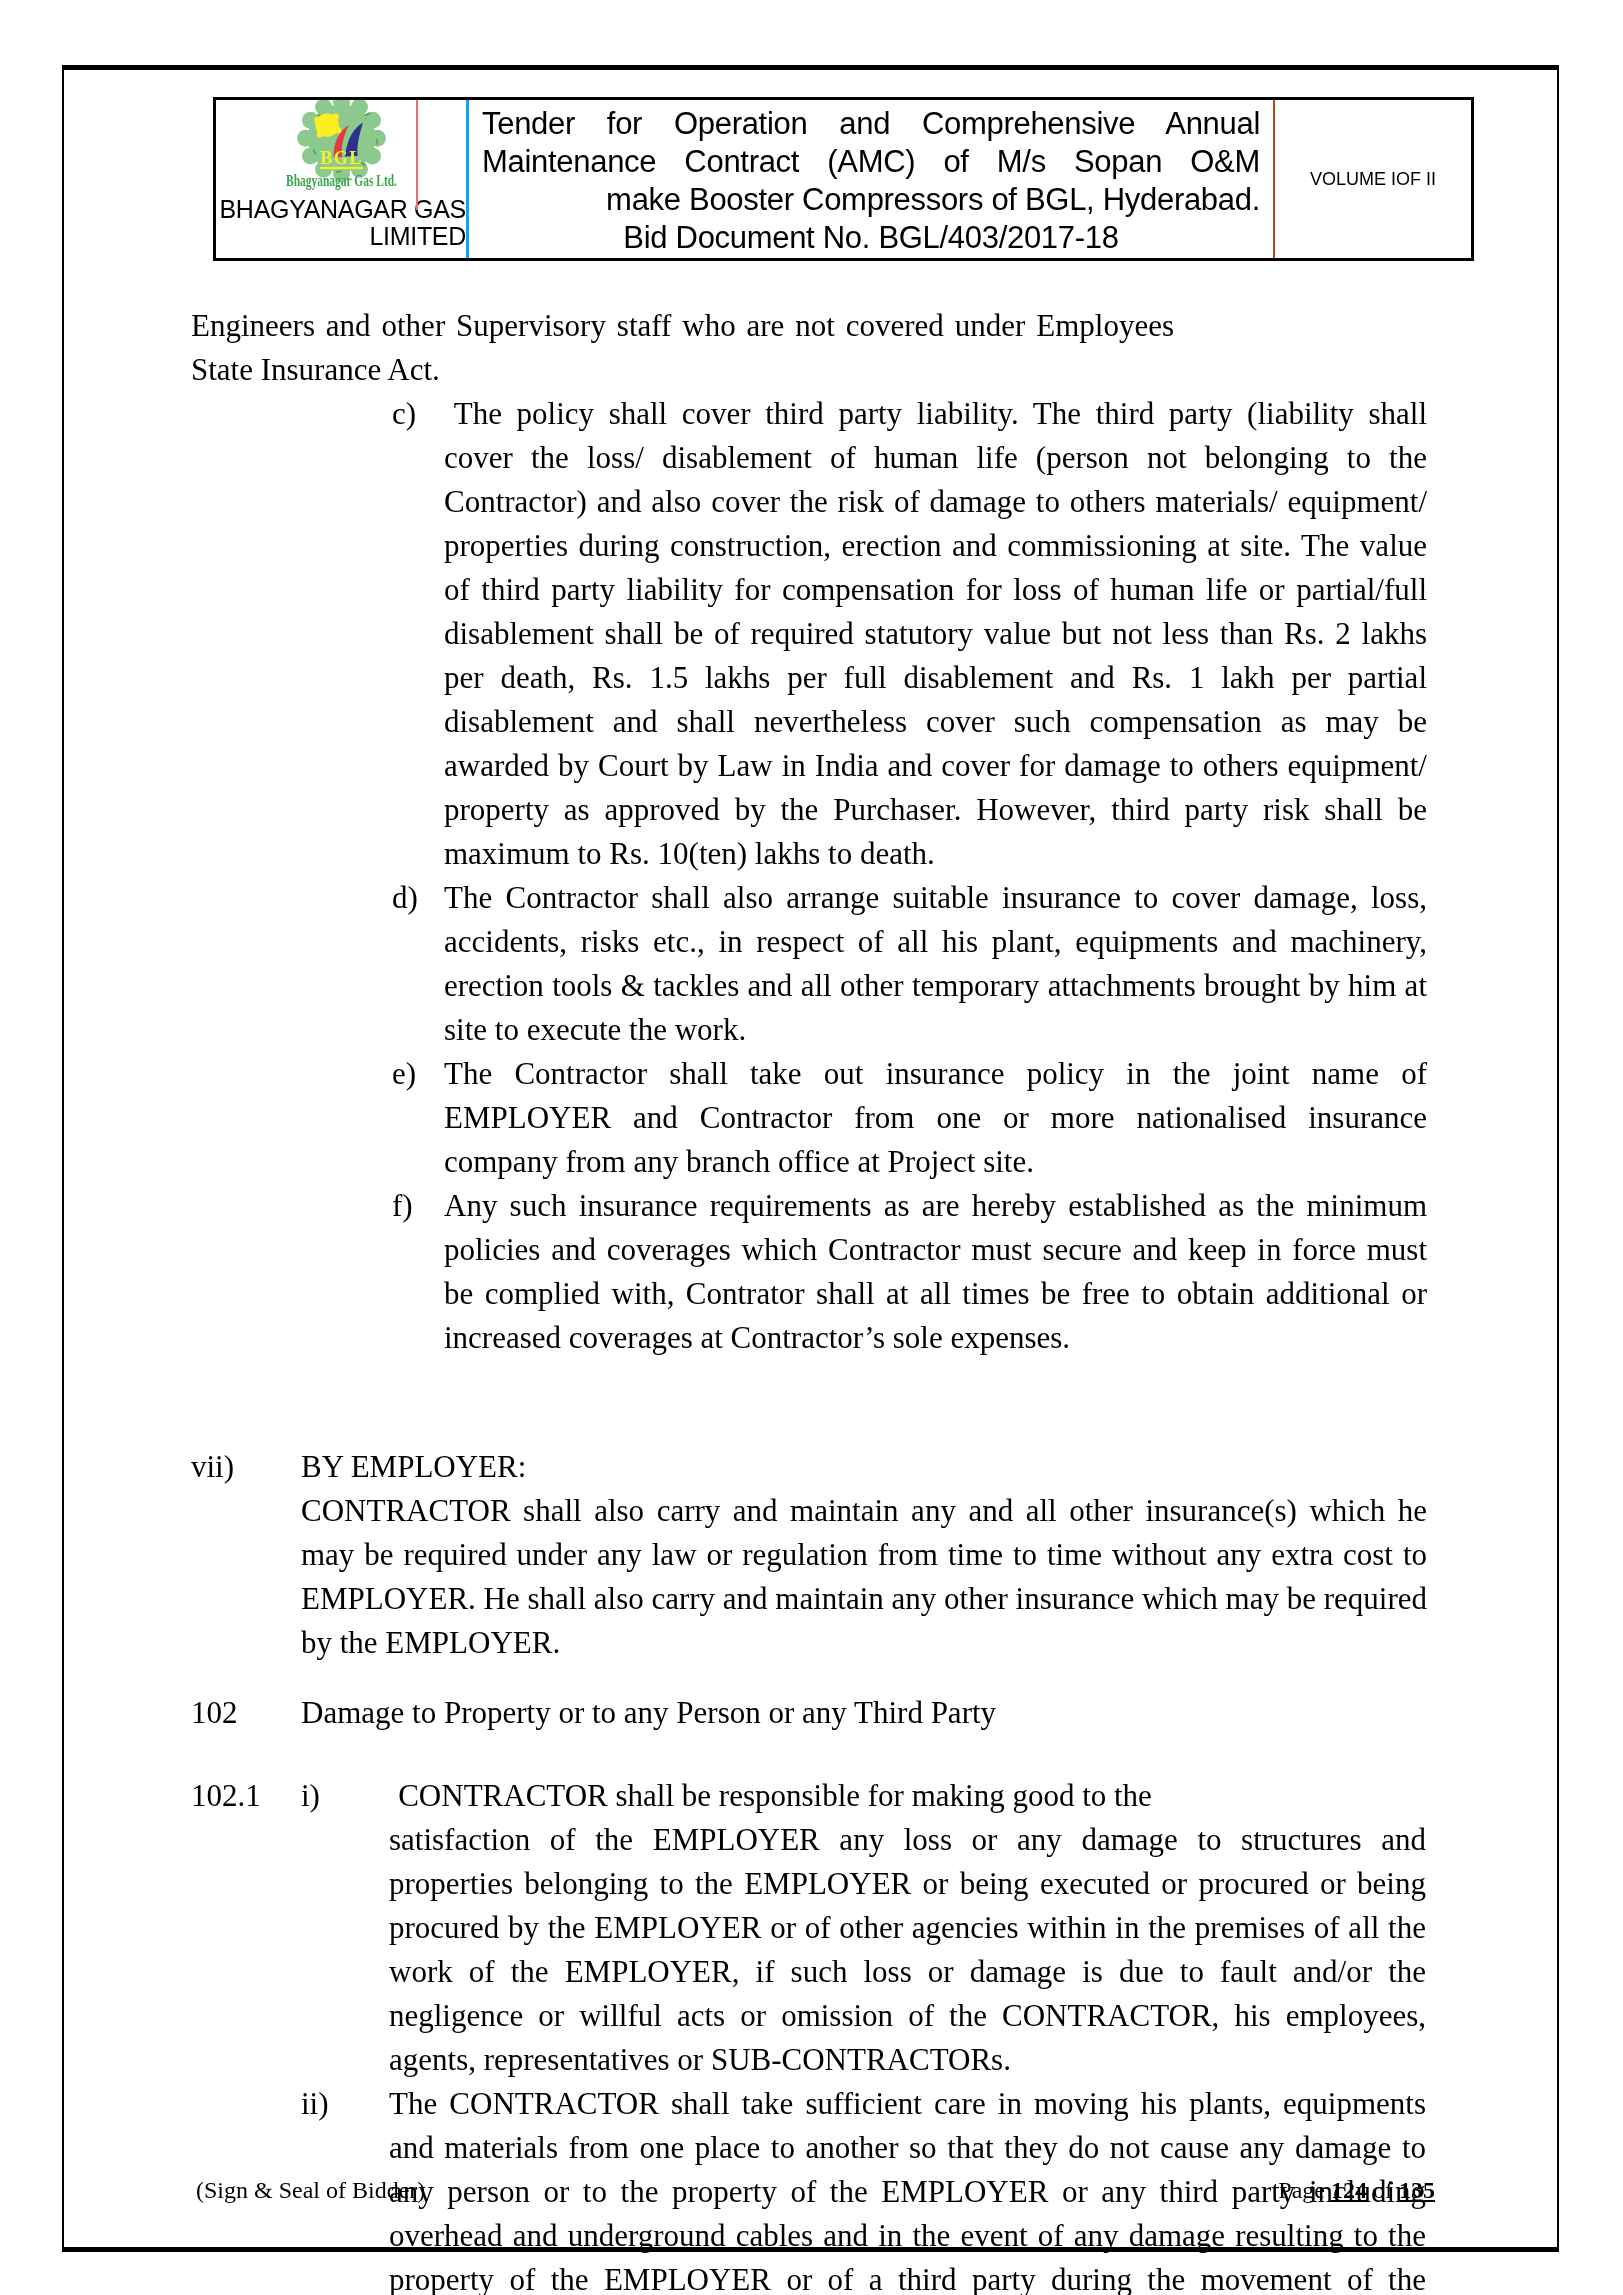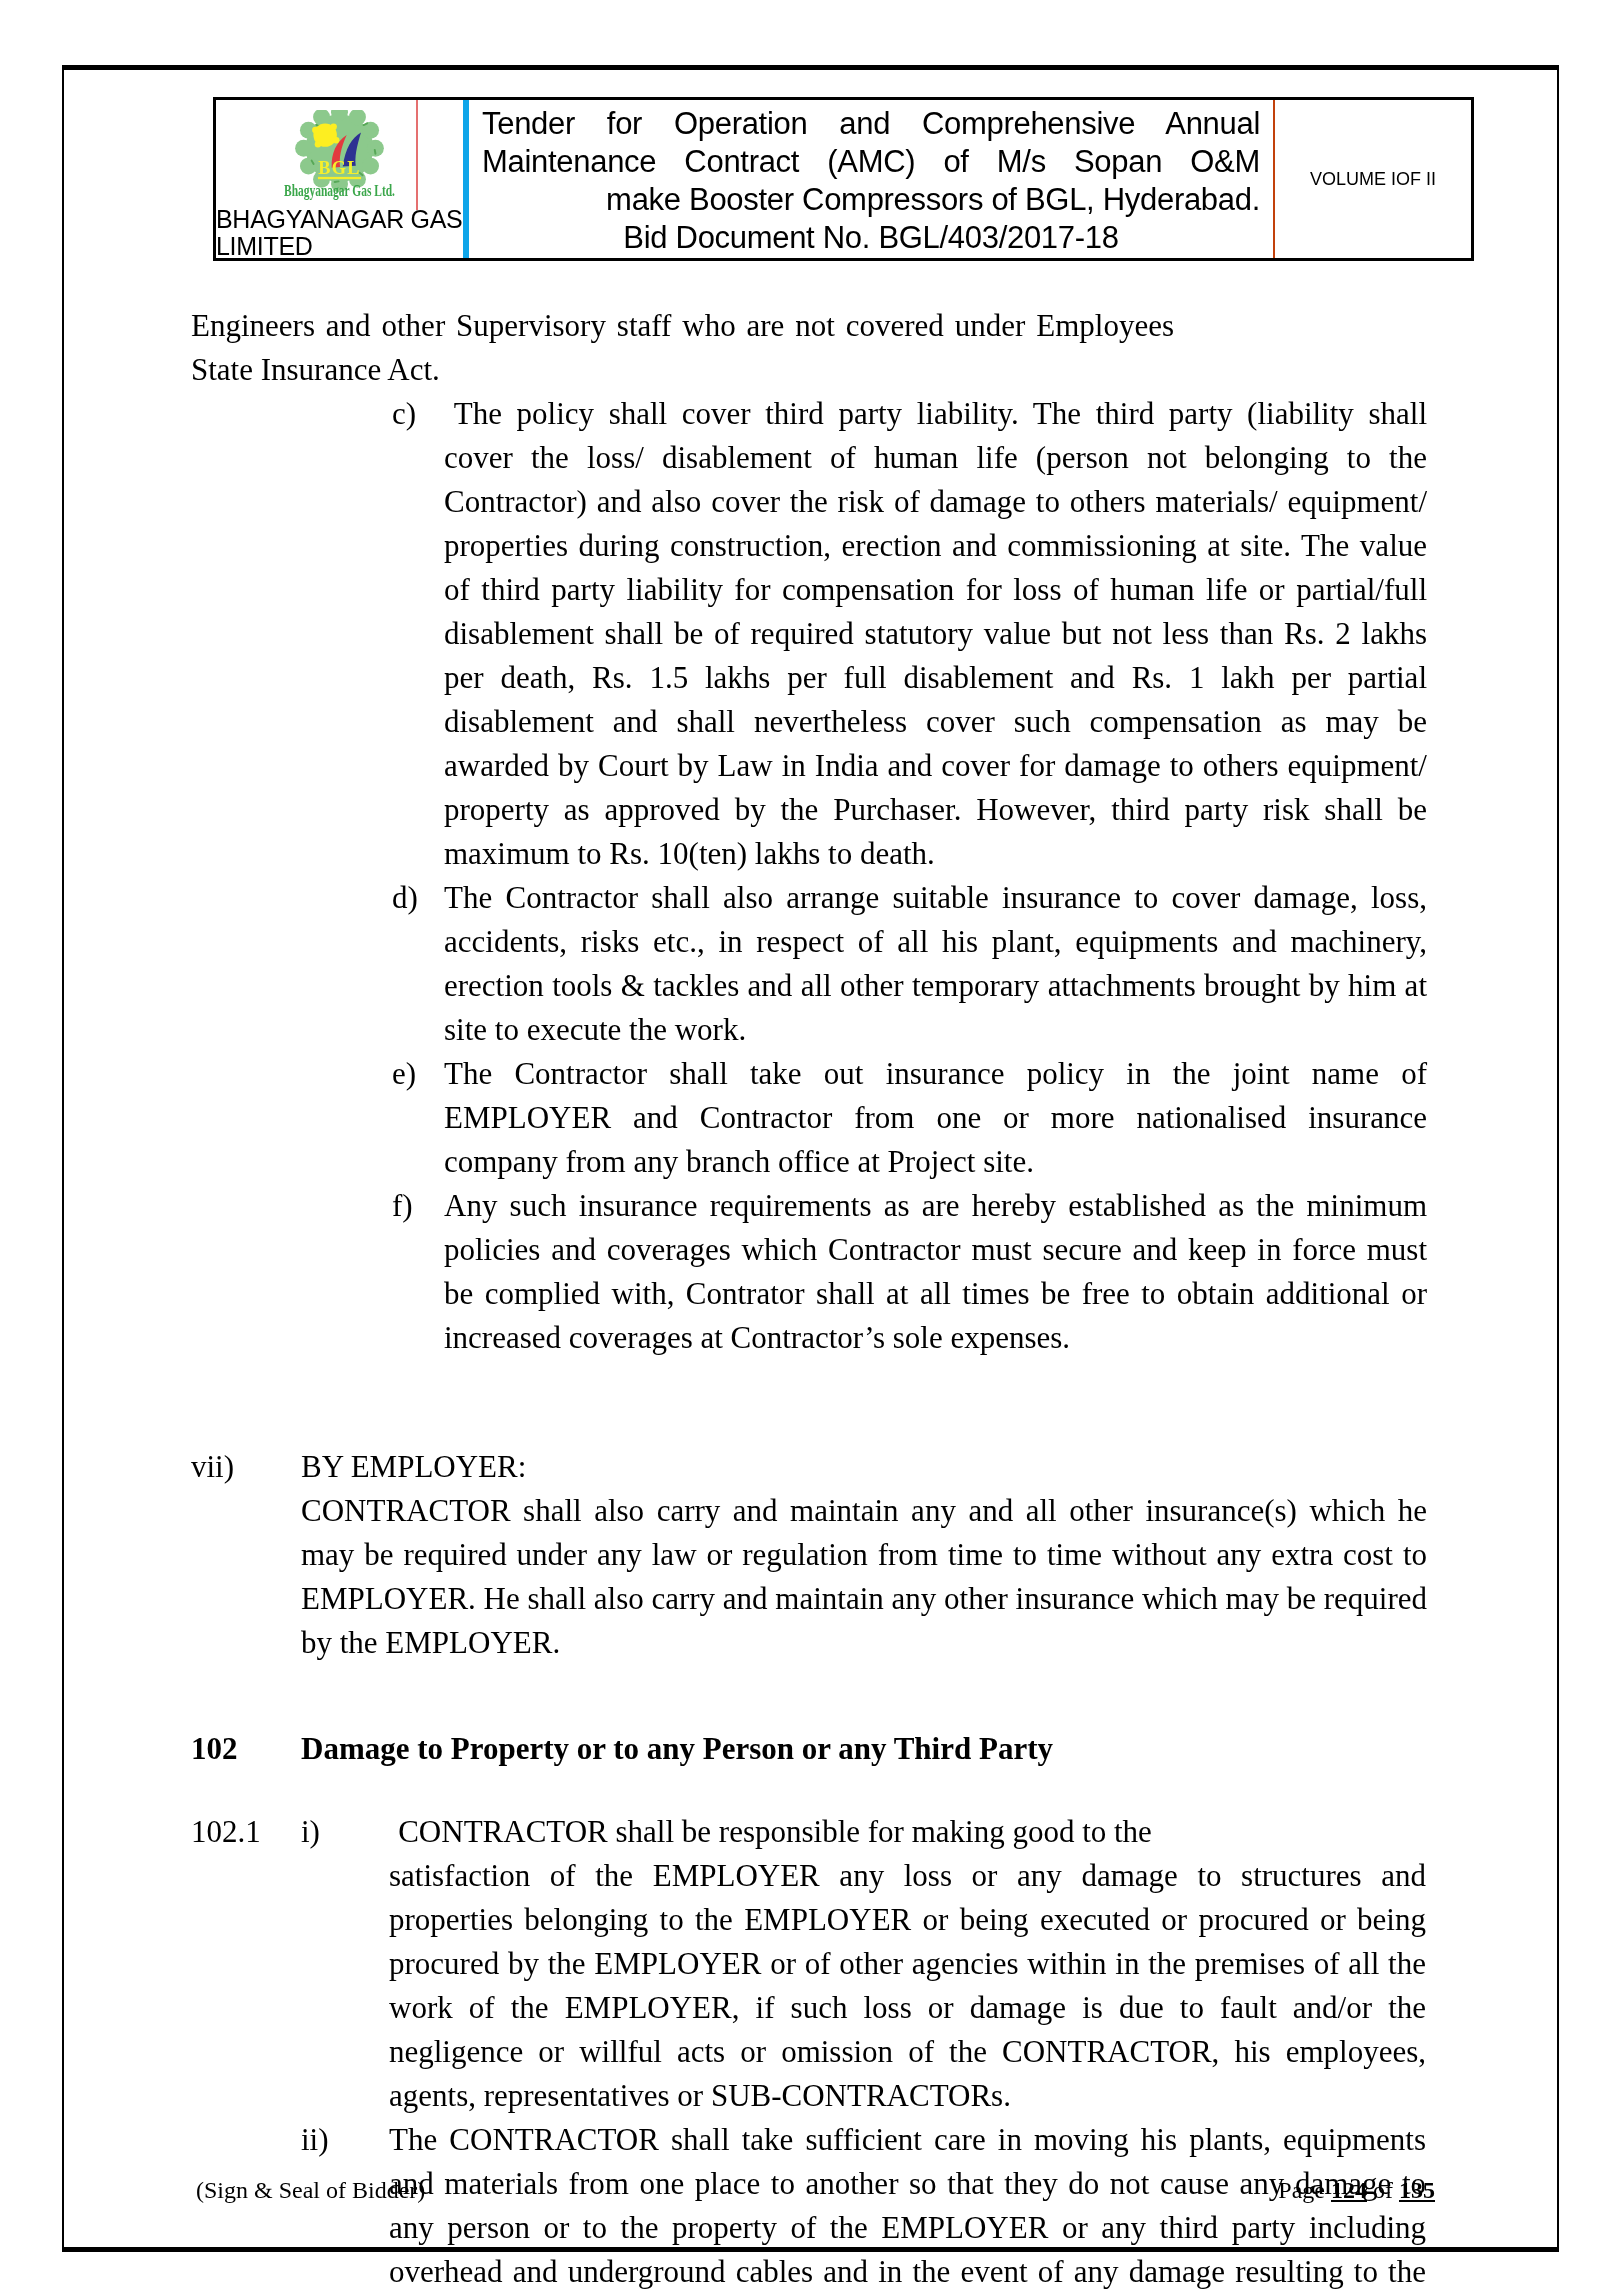--- a/index.html
+++ b/index.html
@@ -13,22 +13,22 @@
     box-sizing:border-box;
     border-top:5.9px solid #000; border-bottom:5.9px solid #000;
     border-left:2px solid #000; border-right:2px solid #000;
   }
   
   .header-table {
     position:absolute; left:213px; top:97px; width:1261px; height:164px;
     box-sizing:border-box; border:3.3px solid #000; display:flex; background:#fff;
   }
   .cell-logo {
-    width:253px; box-sizing:border-box; border-right:6px solid #0ea5e9;
-    position:relative; text-align:left; padding-top:10px;
+    width:253px; box-sizing:border-box; border-right:3px solid #0ea5e9;
+    position:relative; text-align:right; padding-top:0;
   }
   .logo-svg { display:block; margin:0 auto; }
   .red-artifact {
     position:absolute; left:200px; top:0; width:2px; height:110px;
     background:#e57070;
   }
   .company-name {
     margin-top:3.9px; font-family:"Liberation Sans", sans-serif;
     font-size:25px; line-height:27.5px; letter-spacing:-0.3px; color:#000;
   }
@@ -55,21 +55,21 @@
   .para { text-align:justify; }
   .intro { margin-left:253px; width:983px; }
   .item-cf { position:relative; margin-left:201px; padding-left:52px; width:983px; }
   .item-cf .marker { position:absolute; left:0; top:0; }
   .indent-first { text-indent:9.8px; }
   .sec { position:relative; padding-left:110px; width:1126px; }
   .sec .marker { position:absolute; left:0; top:0; }
   .jl { text-align:justify; height:36px; overflow:hidden; }
   .jl::after { content:""; display:inline-block; width:100%; height:0; }
   .sec-vii { margin-top:85px; }
-  .sec-102 { margin-top:62px; font-weight:bold; }
+  .sec-102 { margin-top:26px; font-weight:normal; }
   .sec-102-1 { margin-top:39px; }
   .ritem { position:relative; padding-left:88px; width:1037px; }
   .ritem .marker { position:absolute; left:0; top:0; }
   .lead-line { text-indent:9.2px; }
   
   .footer {
     position:absolute; left:196px; top:2174px; width:1239px;
     display:flex; justify-content:space-between; align-items:baseline;
     font-size:24px; line-height:33px;
   }

